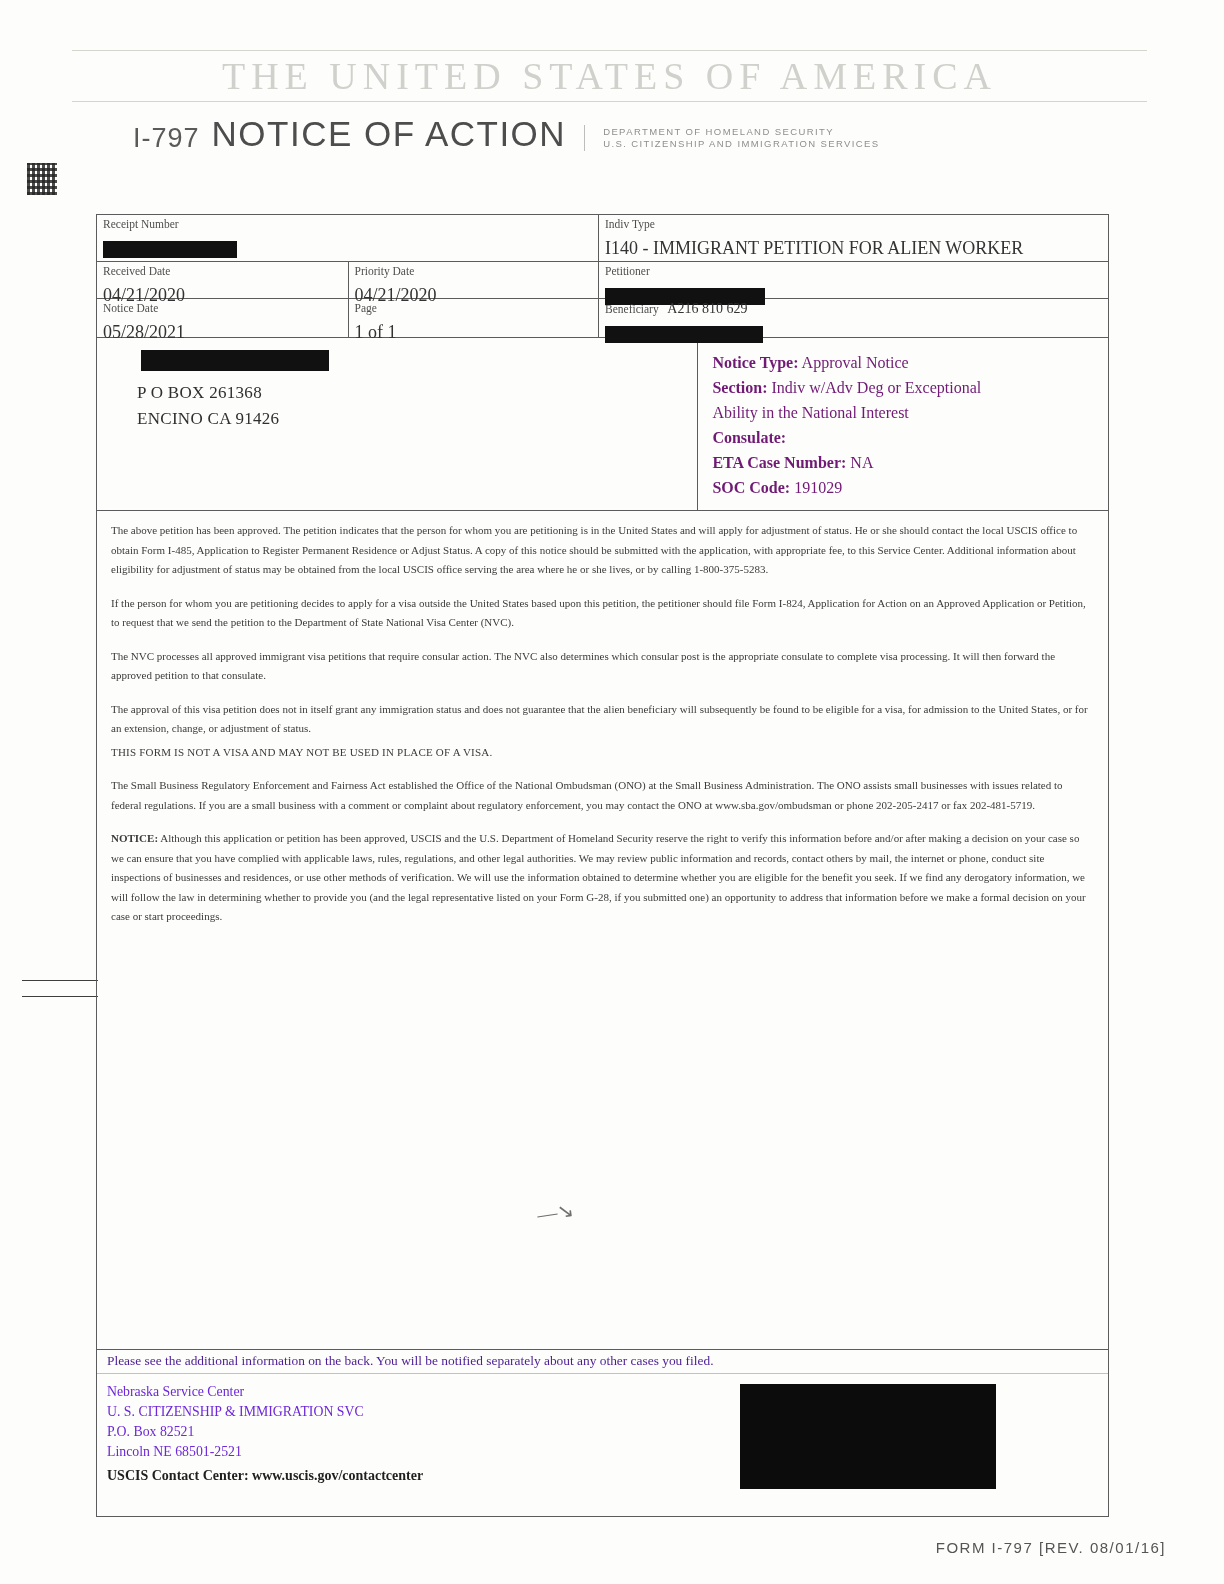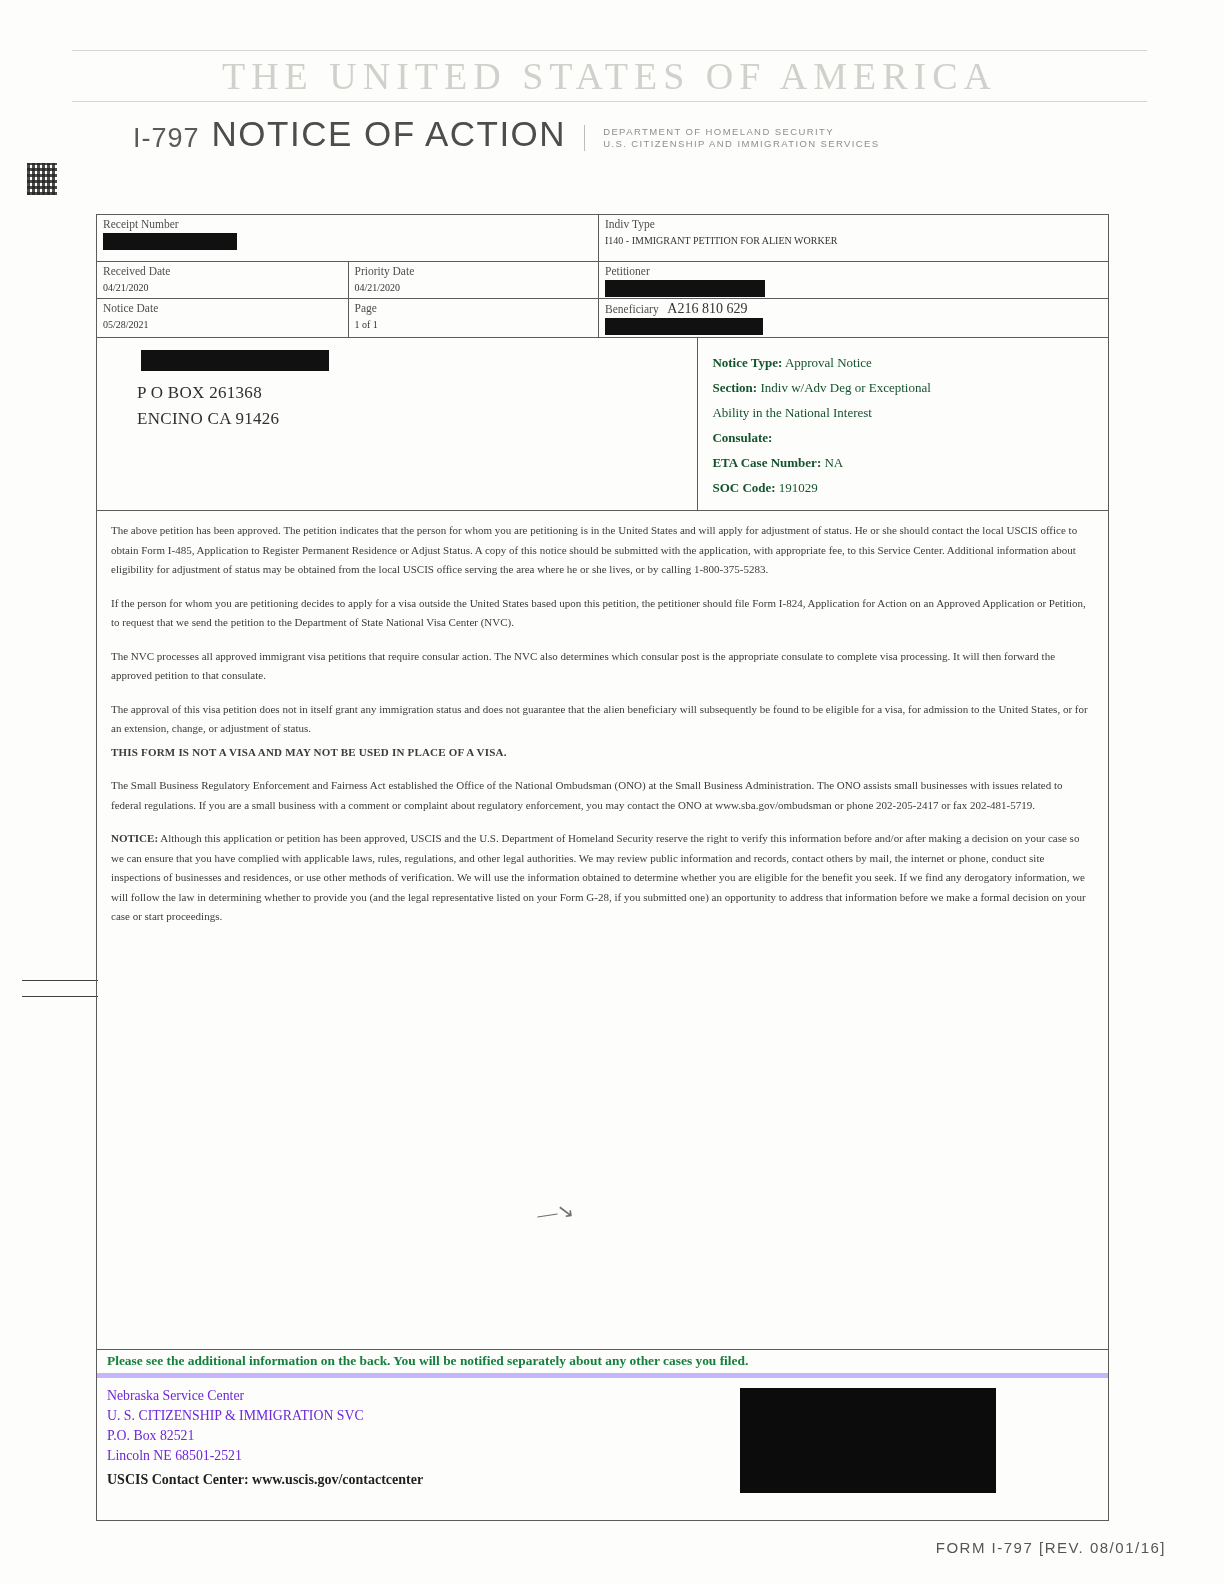--- a/index.html
+++ b/index.html
@@ -122,24 +122,25 @@
     position: relative;
   }
   .cell + .cell { border-left: 1px solid #5c5c5c; }
   .cell-label {
     font-size: 11.5px;
     color: #4e4e4e;
     line-height: 13px;
     font-family: "Liberation Serif", serif;
   }
   .cell-value {
-    font-size: 10px;
+    font-size: 18px;
     color: #333;
     line-height: 18px;
     padding-top: 1px;
+    margin-top: 7px;
   }
   .redact {
     background: #111;
     display: inline-block;
     height: 15px;
     vertical-align: middle;
   }
 
   .r1 .c1 { width: 502px; height: 46px; }
   .r1 .c2 { width: 511px; height: 46px; }
@@ -170,62 +171,61 @@
     line-height: 26px;
     color: #2f2f2f;
     letter-spacing: .3px;
   }
   .addr-right {
     width: 410px;
     box-sizing: border-box;
     padding: 12px 10px 10px 14px;
   }
   .addr-right div {
-    font-size: 13px;
+    font-size: 16px;
     line-height: 25px;
-    color: #14532d;
+    color: #701a75;
   }
   .addr-right b { font-weight: bold; }
 
   
   .body-block {
     padding: 10px 18px 8px 14px;
     border-bottom: 1px solid #5c5c5c;
     min-height: 820px;
   }
   .body-block p {
     margin: 0 0 14px 0;
     font-size: 11px;
     line-height: 19.5px;
     color: #3b3b3b;
     text-align: left;
   }
   .body-block p.tight { margin-bottom: 4px; }
   .allcaps-bold {
-    font-weight: bold;
+    font-weight: normal;
     font-size: 14.2px;
     letter-spacing: .2px;
     color: #262626;
   }
   .notice-lead { font-weight: bold; }
   .scribble {
     position: absolute;
     left: 440px;
     top: 985px;
     font-size: 20px;
     color: #6f6f6f;
     transform: rotate(-8deg);
   }
 
   .footnote-row {
     padding: 3px 8px 4px 10px;
-    border-bottom: 5px solid #c4b5fd;
+    border-bottom: 1px solid #c4b5fd;
     font-size: 13.4px;
-    color: #15803d;
-    font-weight: bold;
+    color: #4c1d95;
   }
 
   .addr-footer {
     padding: 8px 8px 6px 10px;
     position: relative;
     min-height: 128px;
   }
   .addr-footer div.line {
     font-size: 13.8px;
     line-height: 20px;

